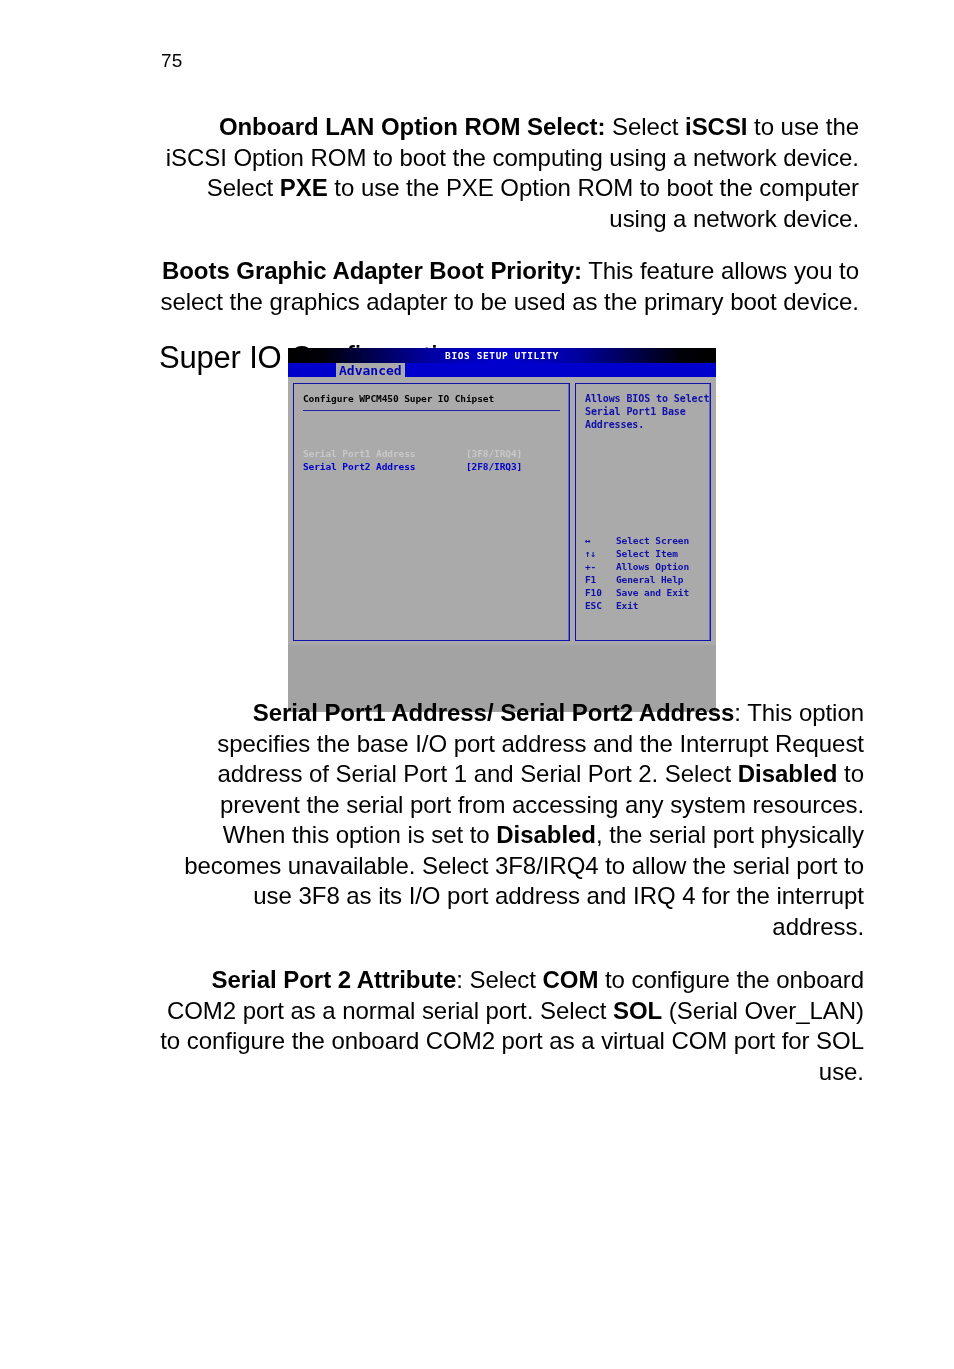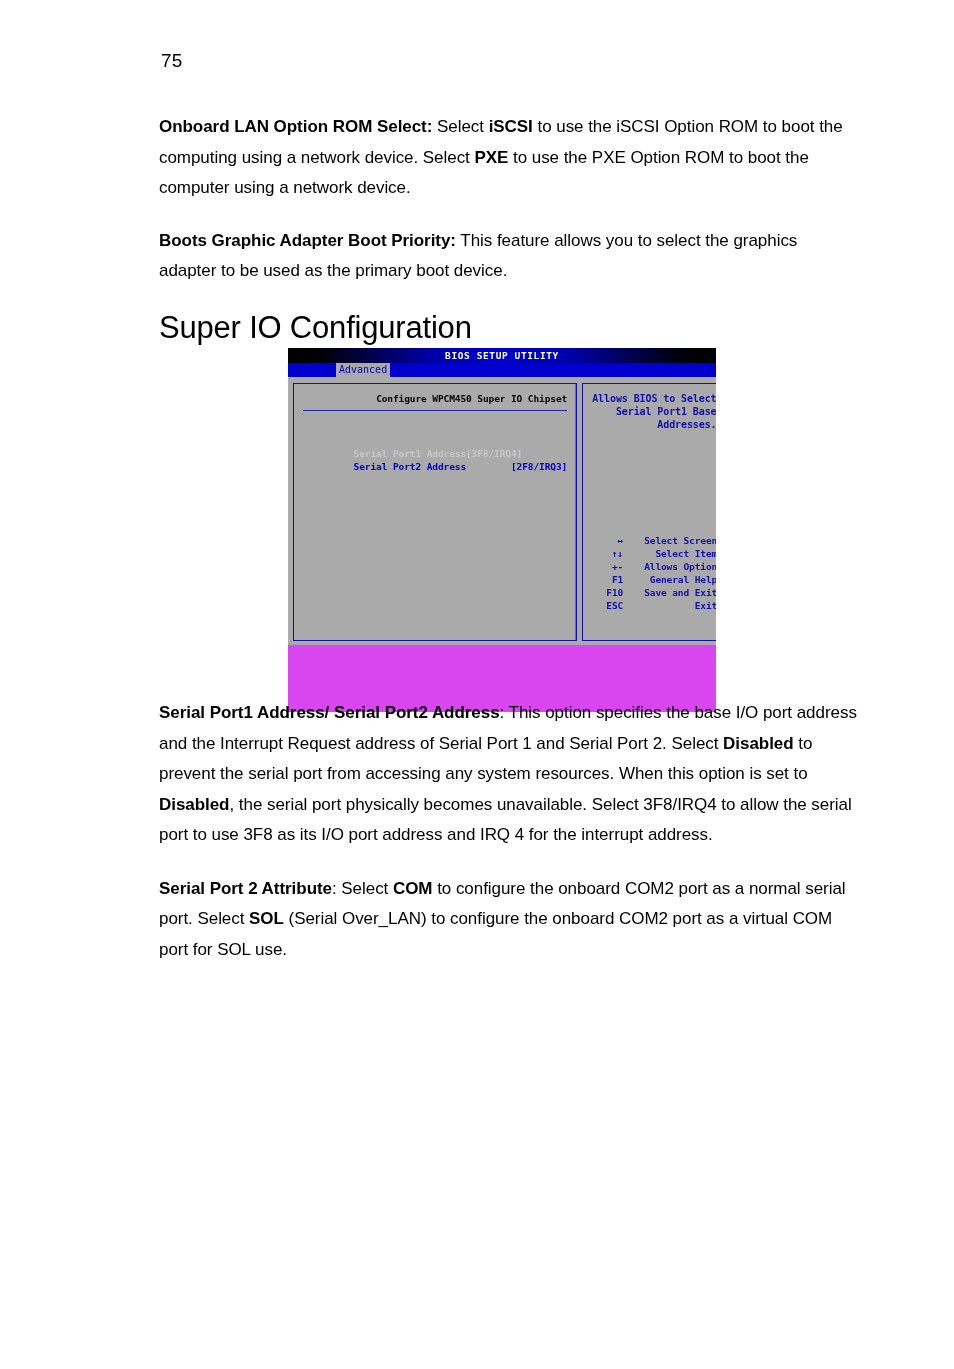--- a/index.html
+++ b/index.html
@@ -34,25 +34,25 @@
 
   
   .content {
     position: absolute;
     left: 143px;
     top: 112px;
     width: 700px;
   }
 
   .para {
-    font-size: 17px;
+    font-size: 24px;
     line-height: 30.5px;
     color: #000000;
     margin: 0 0 22px 0;
-    text-align: left;
+    text-align: right;
     letter-spacing: -0.05px;
   }
   .para b { font-weight: bold; }
 
   h1.heading {
     font-size: 31px;
     font-weight: normal;
     color: #000000;
     margin: 22px 0 0 0;
     letter-spacing: -0.2px;
@@ -67,25 +67,24 @@
   }
   .lower-content .para { margin-bottom: 23px; }
 
   
   .bios {
     position: absolute;
     left: 272px;
     top: 348px;
     width: 428px;
     height: 364px;
-    background: #d946ef;
+    background: #a3a3a3;
     font-family: "DejaVu Sans Mono", monospace;
     box-sizing: border-box;
     overflow: hidden;
-    text-align: right;
   }
 
   .bios-titlebar {
     position: relative;
     height: 15px;
     background: linear-gradient(to right,
         #000000 0%, #000008 8%, #0000a8 34%, #0000d0 50%,
         #0000a8 66%, #000008 92%, #000000 100%);
     display: flex;
     align-items: center;
@@ -104,22 +103,22 @@
     height: 14px;
     background: #0000cc;
     display: flex;
     align-items: stretch;
     padding-left: 48px;
     box-sizing: border-box;
   }
   .bios-tab {
     background: #aaaaaa;
     color: #0000bb;
-    font-size: 10px;
-    font-weight: normal;
+    font-size: 13px;
+    font-weight: bold;
     padding: 0 3px;
     display: flex;
     align-items: center;
     line-height: 1;
   }
 
   .bios-body {
     position: relative;
     height: 268px;
     background: #aaaaaa;
@@ -169,21 +168,21 @@
     display: flex;
     font-size: 9.5px;
     font-weight: bold;
     line-height: 13px;
     letter-spacing: -0.1px;
     white-space: nowrap;
   }
   .cfg-row .label { flex: 0 0 163px; }
   .cfg-row .value { flex: 0 0 auto; }
   .cfg-row.selected { color: #c8c8c8; margin-top: 36px; }
-  .cfg-row.normal   { color: #0000cc; gap: 45px; }
+  .cfg-row.normal   { color: #0000cc; }
 
   .help-text {
     color: #1111aa;
     font-size: 10px;
     font-weight: bold;
     line-height: 13px;
     letter-spacing: -0.1px;
     white-space: nowrap;
   }
 

